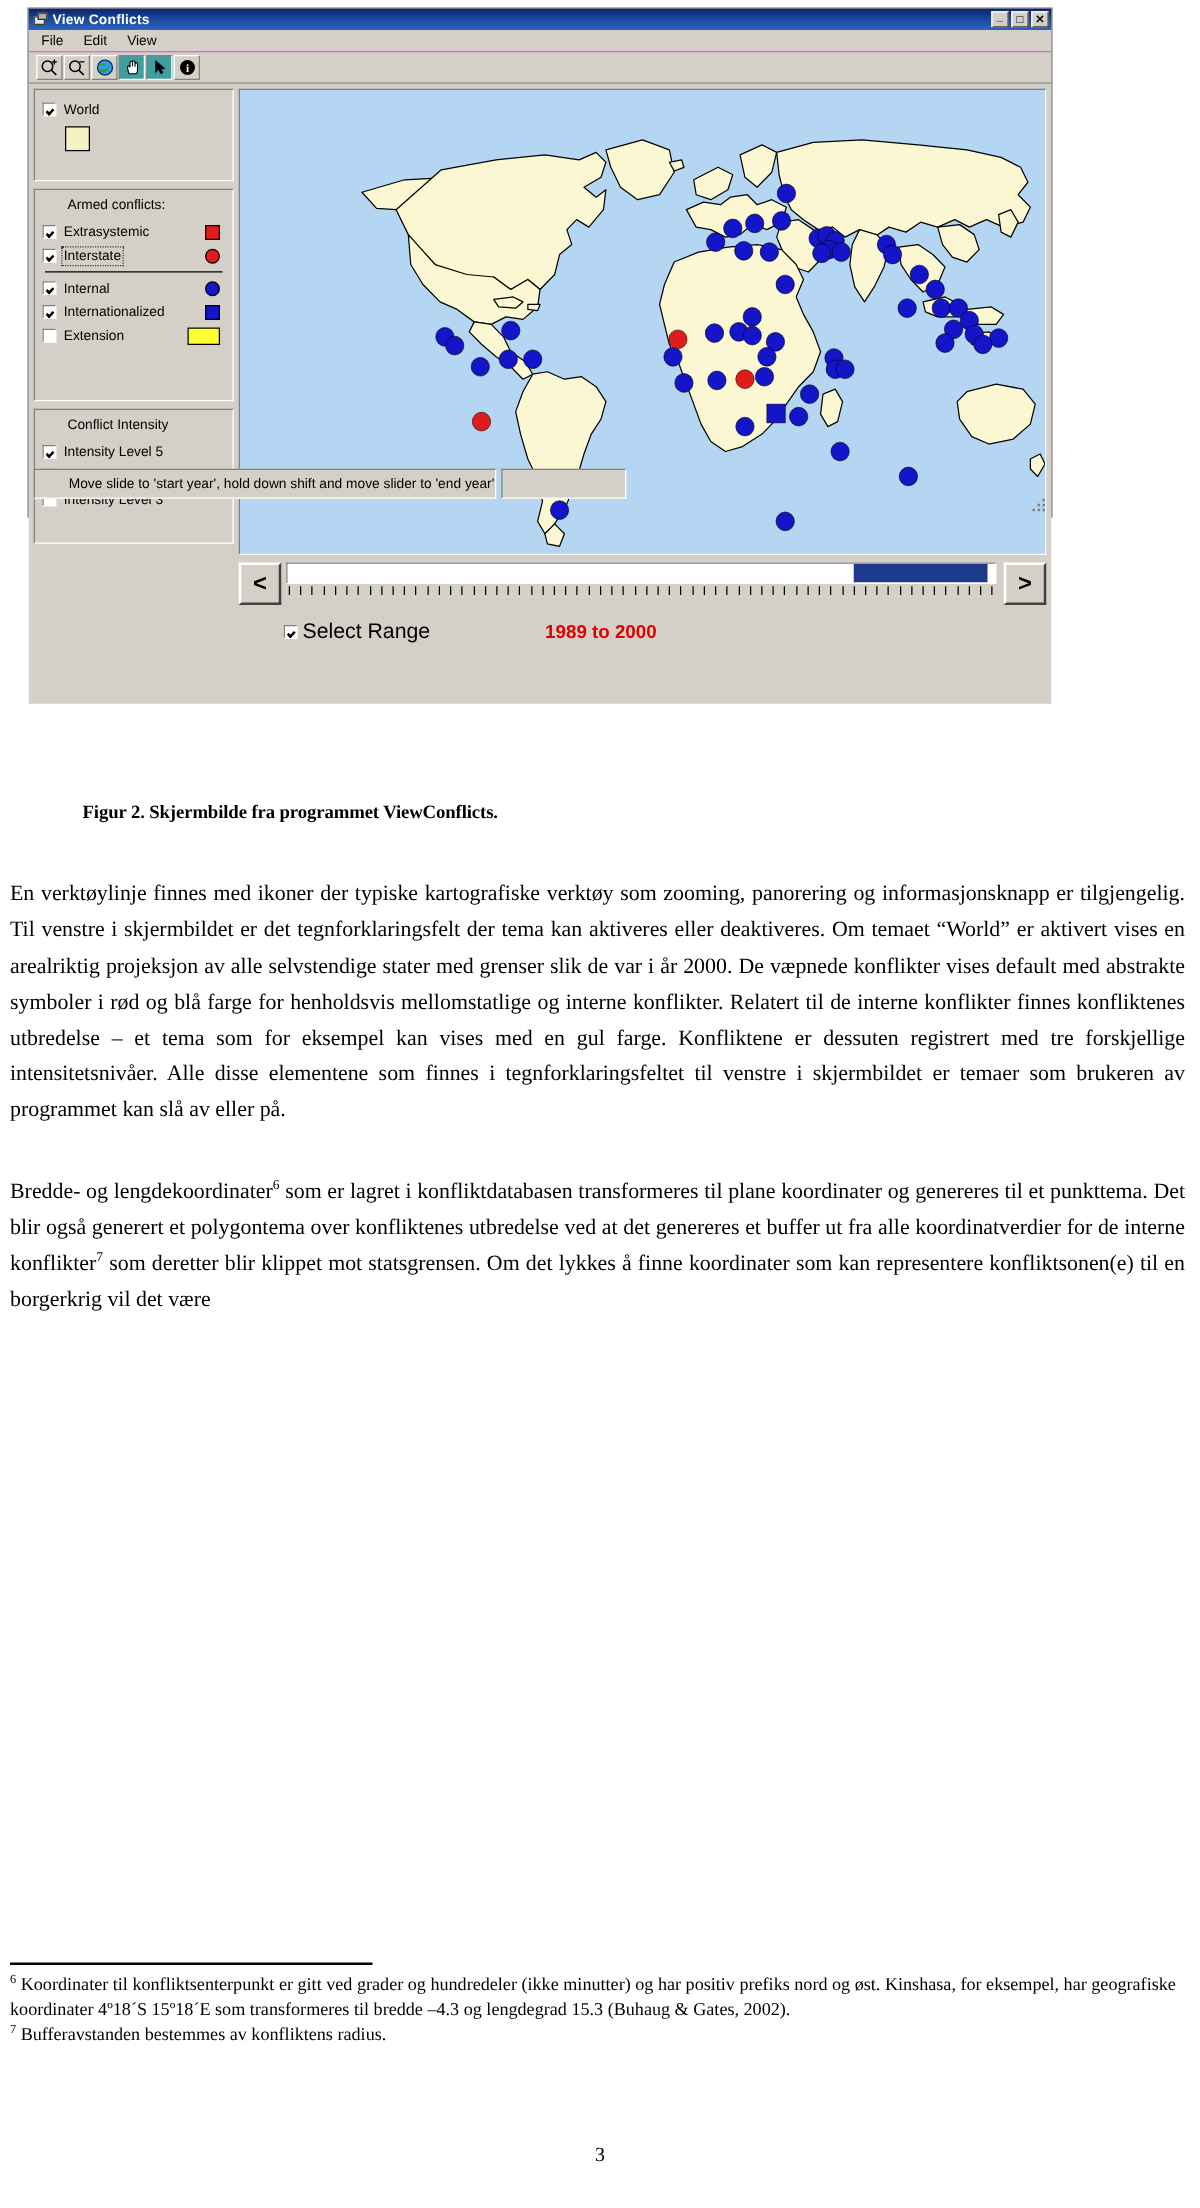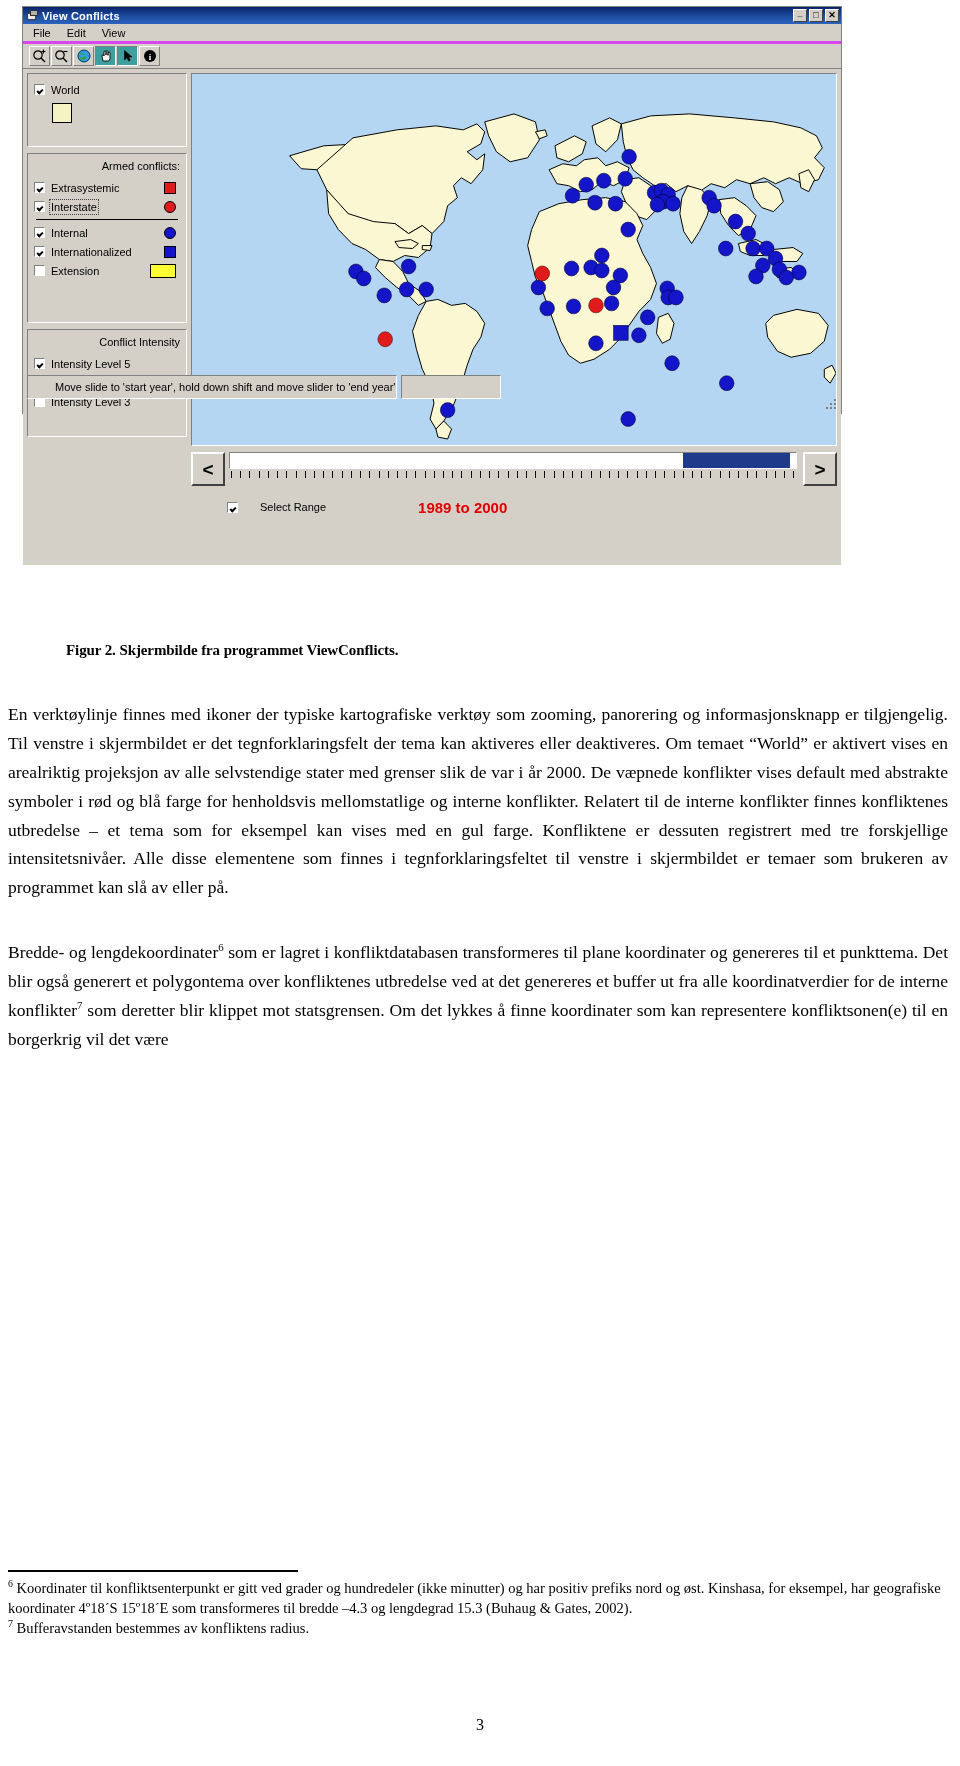--- a/index.html
+++ b/index.html
@@ -49,21 +49,21 @@
     position:relative;
   }
   .tbtn .glyph{position:absolute;left:0;right:0;top:0;bottom:0;display:flex;align-items:center;justify-content:center;font-size:9px;font-weight:bold;}
   .tbtn.min .glyph{align-items:flex-end;padding-bottom:2px;}
 
   .menubar{
     height:17px;background:#d4d0c8;
     display:flex;align-items:center;
     padding-left:10px;gap:16px;
     font-size:11px;
-    border-bottom:3px solid #d946ef;
+    border-bottom:1px solid #d946ef;
   }
   .menubar span{cursor:default;}
 
   .toolbar{
     height:24px;background:#d4d0c8;
     display:flex;align-items:center;
     padding-left:6px;gap:1px;
     border-bottom:1px solid #808080;
   }
   .tool{
@@ -78,21 +78,20 @@
     background:#3f9e9e;
   }
 
   
   .win-body{
     display:flex;
     height:496px;
     padding:4px 4px 0 4px;
     box-sizing:border-box;
     background:#d4d0c8;
-    text-align:right;
   }
   .legend-col{
     width:160px;flex:0 0 auto;
     display:flex;flex-direction:column;gap:6px;
     padding-right:4px;
   }
   .legend-box{
     background:#d4d0c8;
     border:1px solid;border-color:#808080 #fff #fff #808080;
     padding:6px 6px 6px 6px;
@@ -167,21 +166,21 @@
     padding:0 2px;box-sizing:border-box;
   }
   .tick{width:1px;height:7px;background:#000;}
   .arrow-right{margin-left:2px;}
 
   .range-row{
     display:flex;align-items:center;
     height:26px;margin-top:4px;padding-left:36px;
     box-sizing:border-box;
   }
-  .range-row .lbl{font-size:11px;margin-left:22px;}
+  .range-row .lbl{font-size:17px;margin-left:4px;}
   .year-range{
     color:#e00000;font-weight:bold;font-size:15px;
     margin-left:92px;font-family:"Liberation Sans",sans-serif;
   }
 
   .statusbar{
     position:absolute;
     left:4px;right:4px;bottom:14px;
     height:24px;display:flex;gap:4px;
   }

